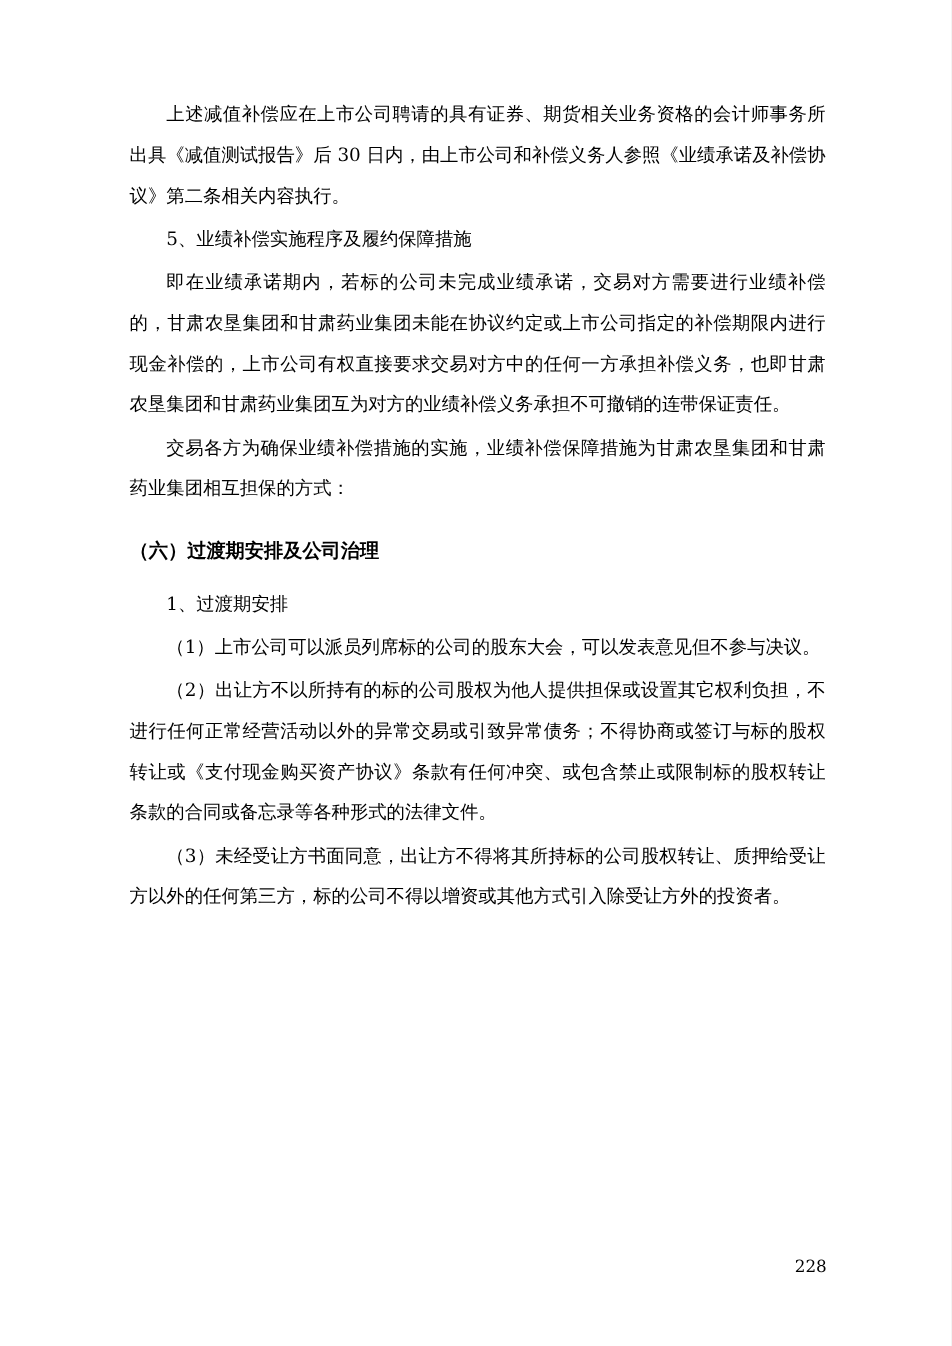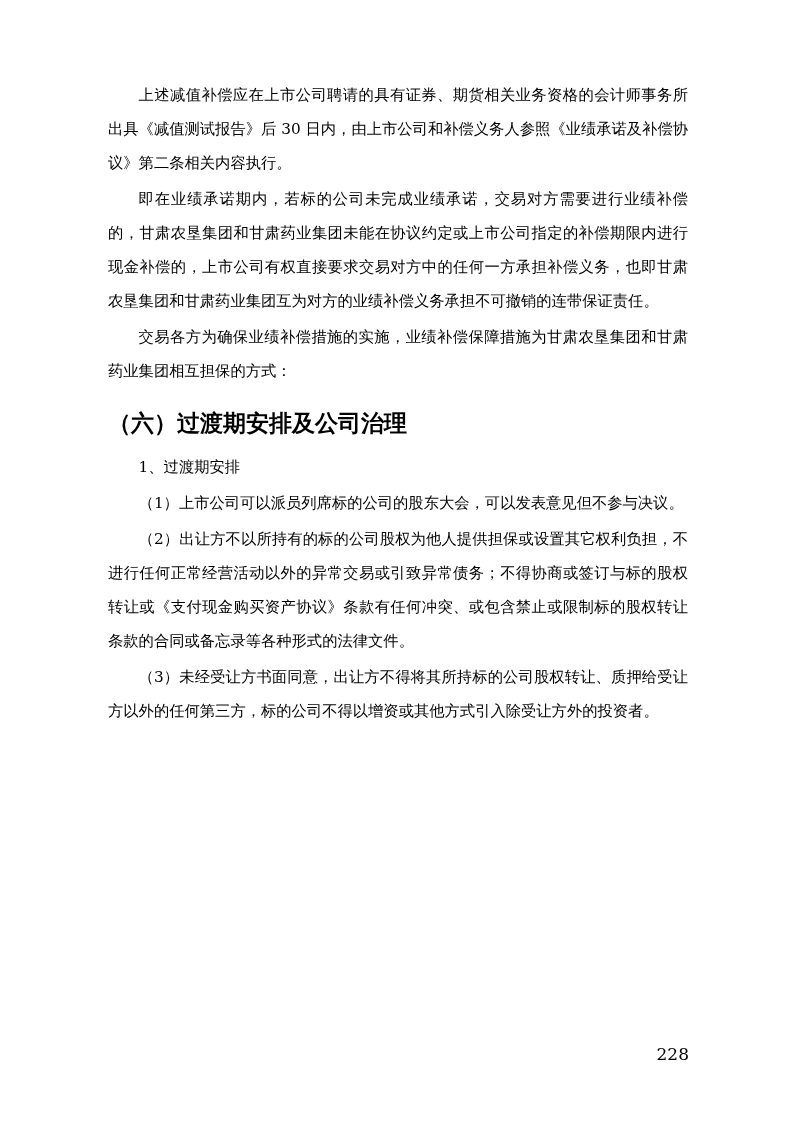--- a/index.html
+++ b/index.html
@@ -27,43 +27,44 @@
     font-size: 15.3px;
     line-height: 34px;
     color: #000000;
     text-align: justify;
     text-justify: inter-ideograph;
     margin: 0 0 2px 0;
     text-indent: 2em;
   }
   .heading {
     font-family: "DejaVu Serif", "Liberation Serif", serif;
-    font-size: 23px;
+    font-size: 16px;
     font-weight: bold;
     line-height: 34px;
     color: #000000;
     margin: 18px 0 10px 0;
     text-indent: 0;
   }
   .page-number {
     position: absolute;
     right: 104px;
     bottom: 58px;
     font-family: "DejaVu Serif", "Liberation Serif", serif;
-    font-size: 17px;
+    font-size: 14px;
     color: #000000;
   }
 </style>
 </head>
 <body>
 
 <div class="page">
   <div class="content">
 
     <p class="para">上述减值补偿应在上市公司聘请的具有证券、期货相关业务资格的会计师事务所出具《减值测试报告》后 30 日内，由上市公司和补偿义务人参照《业绩承诺及补偿协议》第二条相关内容执行。</p>
+    <p class="para">5、业绩补偿实施程序及履约保障措施</p>
     <p class="para">即在业绩承诺期内，若标的公司未完成业绩承诺，交易对方需要进行业绩补偿的，甘肃农垦集团和甘肃药业集团未能在协议约定或上市公司指定的补偿期限内进行现金补偿的，上市公司有权直接要求交易对方中的任何一方承担补偿义务，也即甘肃农垦集团和甘肃药业集团互为对方的业绩补偿义务承担不可撤销的连带保证责任。</p>
     <p class="para">交易各方为确保业绩补偿措施的实施，业绩补偿保障措施为甘肃农垦集团和甘肃药业集团相互担保的方式：</p>
 
     <h2 class="heading">（六）过渡期安排及公司治理</h2>
 
     <p class="para">1、过渡期安排</p>
     <p class="para">（1）上市公司可以派员列席标的公司的股东大会，可以发表意见但不参与决议。</p>
     <p class="para">（2）出让方不以所持有的标的公司股权为他人提供担保或设置其它权利负担，不进行任何正常经营活动以外的异常交易或引致异常债务；不得协商或签订与标的股权转让或《支付现金购买资产协议》条款有任何冲突、或包含禁止或限制标的股权转让条款的合同或备忘录等各种形式的法律文件。</p>
     <p class="para">（3）未经受让方书面同意，出让方不得将其所持标的公司股权转让、质押给受让方以外的任何第三方，标的公司不得以增资或其他方式引入除受让方外的投资者。</p>
 

